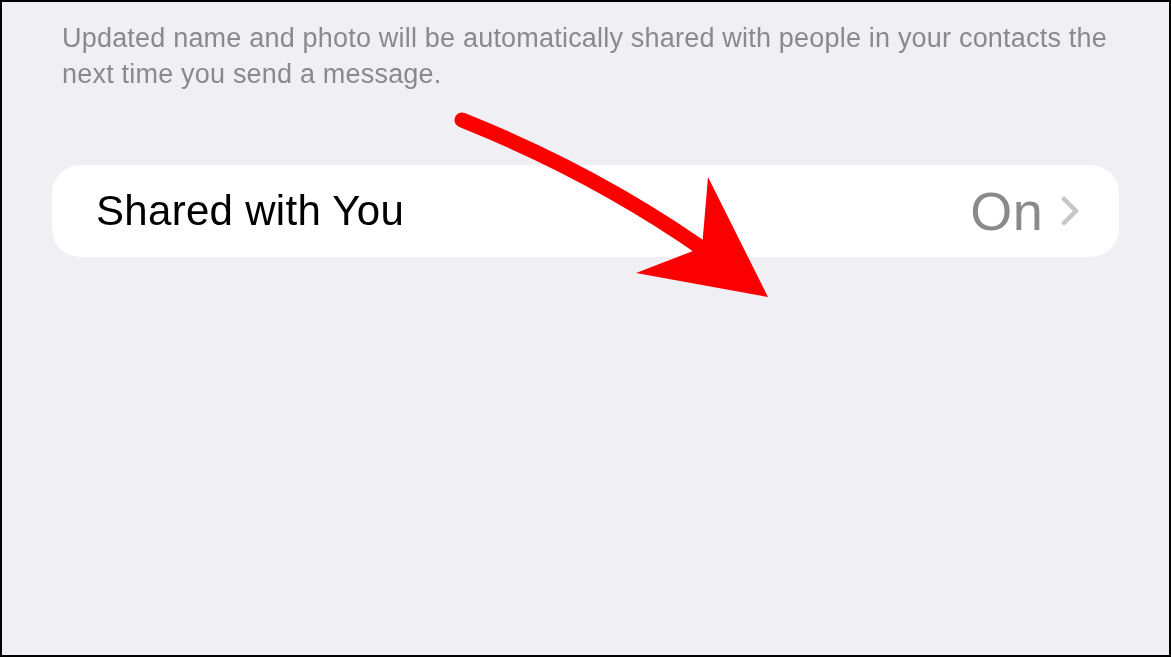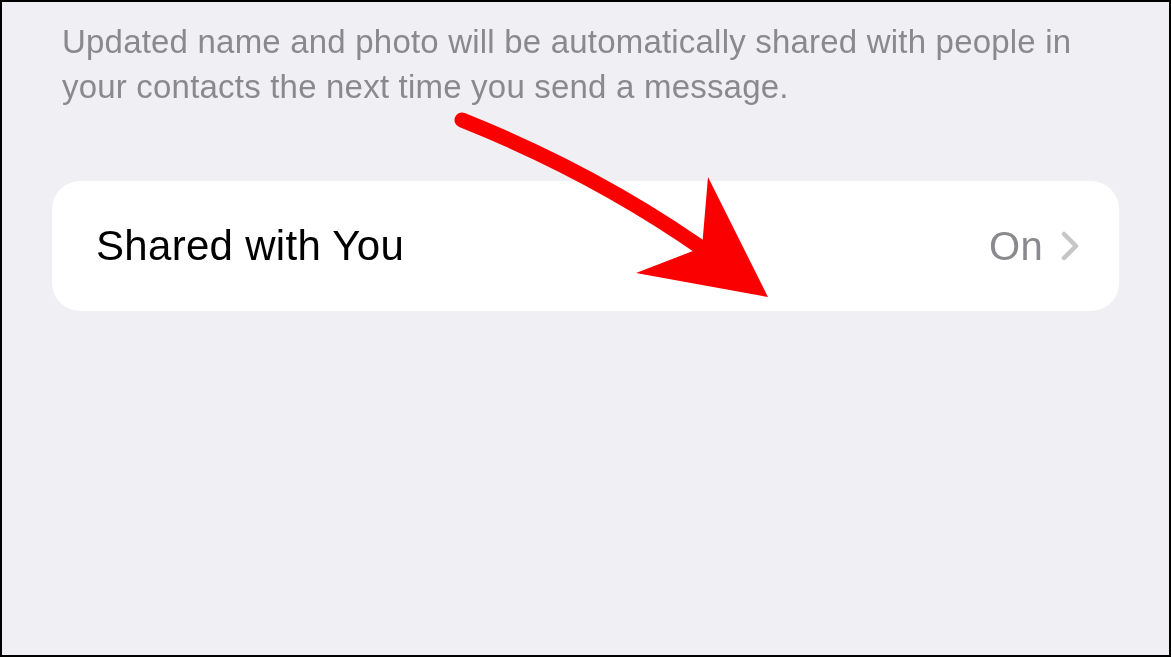--- a/index.html
+++ b/index.html
@@ -10,49 +10,49 @@
       font-family: -apple-system, BlinkMacSystemFont, "Segoe UI", Helvetica, Arial, sans-serif;
       border: 2px solid #000;
       overflow: hidden;
       position: relative;
     }
     .container {
       padding: 0 50px;
     }
     .footer-text {
       color: #8a8a8e;
-      font-size: 33px;
+      font-size: 27px;
       line-height: 1.35;
       padding: 18px 10px 0 10px;
       letter-spacing: 0.2px;
     }
     .section-gap-1 { height: 72px; }
     .section-gap-2 { height: 74px; }
     .cell {
       background: #fff;
       border-radius: 28px;
       display: flex;
       align-items: center;
       justify-content: space-between;
       padding: 0 40px 0 44px;
-      height: 130px;
+      height: 92px;
     }
     .cell-label {
       font-size: 42px;
       color: #000;
       font-weight: 400;
       letter-spacing: 0.3px;
     }
     .cell-right {
       display: flex;
       align-items: center;
       gap: 18px;
     }
     .cell-value {
-      font-size: 40px;
+      font-size: 54px;
       color: #8a8a8e;
       letter-spacing: 0.3px;
     }
     .chevron {
       width: 18px;
       height: 32px;
     }
     .cell2 {
       background: #fff;
       border-radius: 28px 28px 0 0;

